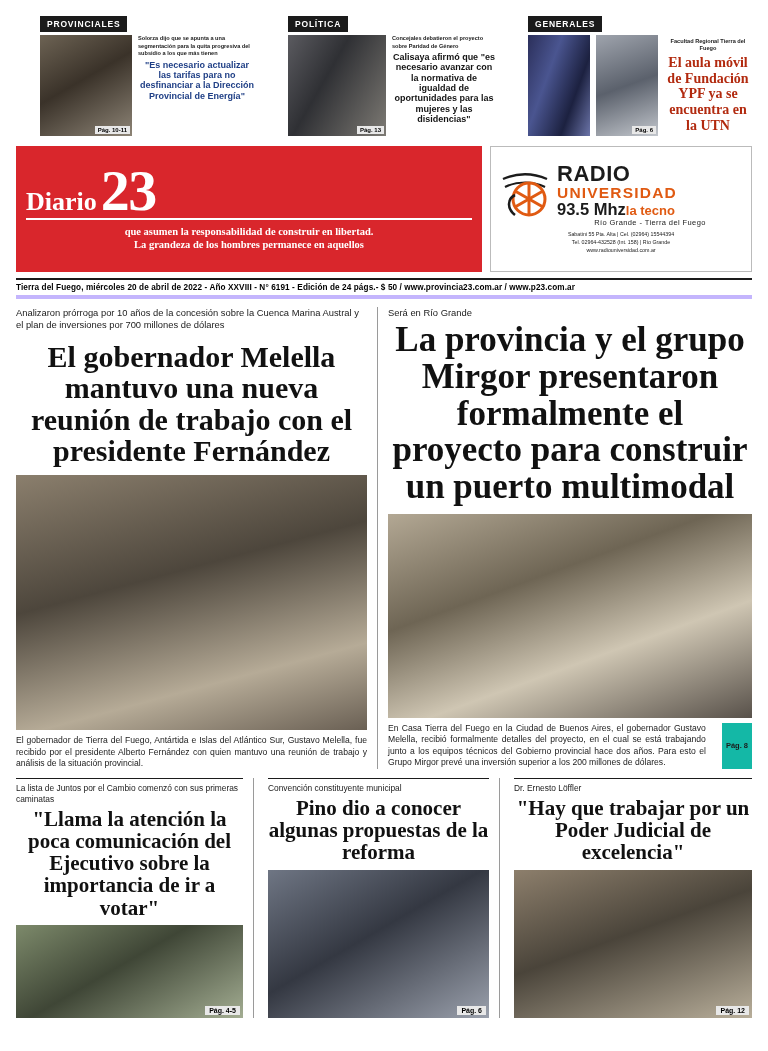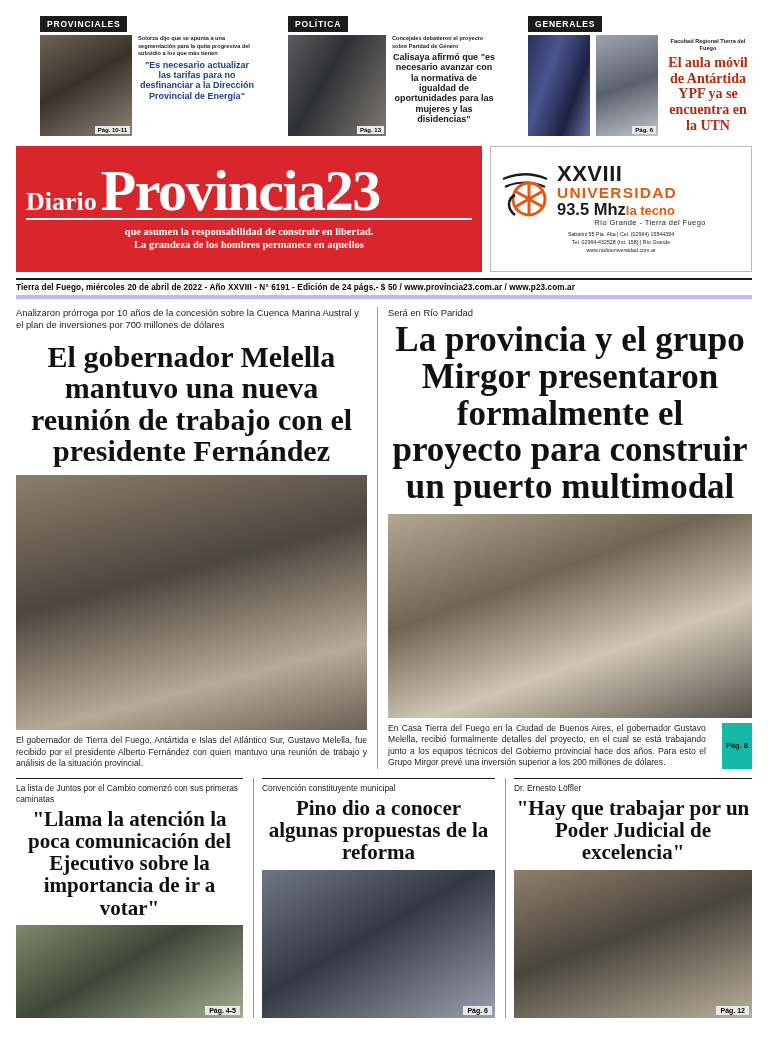--- a/index.html
+++ b/index.html
@@ -238,21 +238,21 @@
     background: #14b8a6;
     font-weight: bold;
     font-size: 7.5px;
     padding: 18px 4px;
     margin-left: 16px;
   }
 
   
   .bottom {
     display: flex;
-    gap: 8px;
+    gap: 14px;
     margin-top: 9px;
     height: 240px;
   }
   .bcol { display: flex; flex-direction: column; }
   .bcol.b1 { flex: 0 0 238px; border-right: 1px solid #9a9a9a; padding-right: 10px; }
   .bcol.b2 { flex: 1; border-right: 1px solid #9a9a9a; padding-right: 10px; }
   .bcol.b3 { flex: 0 0 238px; }
   .bkicker {
     font-family: "Liberation Sans", sans-serif;
     font-size: 8.4px;
@@ -312,31 +312,30 @@
 
   <div class="tsbox b3">
     <span class="tslabel">GENERALES</span>
     <div class="tsbody">
       <div class="tsphoto ph-screens" style="flex:0 0 62px;"></div>
       <div class="tsphoto ph-utn" style="flex:0 0 62px;">
         <span class="pag">Pág. 6</span>
       </div>
       <div class="tstext" style="display:flex;flex-direction:column;justify-content:center;">
         <div class="tskicker" style="text-align:center;">Facultad Regional Tierra del Fuego</div>
-        <div class="tshead">El aula móvil de Antártida YPF ya se encuentra en la UTN</div>
+        <div class="tshead">El aula móvil de Fundación YPF ya se encuentra en la UTN</div>
       </div>
     </div>
   </div>
 </div>
 
 <div class="masthead">
   <div class="logo-box">
     <div class="logo-line1">
       <span class="logo-diario">Diario</span>
-      <span class="logo-main">Provincia</span>
         <span class="logo-main num">23</span>
     </div>
     <div class="logo-rule"></div>
     <div class="logo-slogan">que asumen la responsabilidad de construir en libertad.</div>
     <div class="logo-slogan">La grandeza de los hombres permanece en aquellos</div>
   </div>
 
   <div class="radio-box">
     <div class="radio-top">
       <div class="radio-mark">
@@ -346,21 +345,21 @@
           <circle cx="30" cy="30" r="16" fill="none" stroke="#e05a12" stroke-width="3"></circle>
           <g stroke="#e05a12" stroke-width="3">
             <line x1="30" y1="14" x2="30" y2="46"></line>
             <line x1="16" y1="22" x2="44" y2="38"></line>
             <line x1="16" y1="38" x2="44" y2="22"></line>
           </g>
           <path d="M16 26 C8 30, 8 40, 16 46" stroke="#1b1b1b" stroke-width="2.6" fill="none"></path>
         </svg>
       </div>
       <div class="radio-right">
-        <div class="radio-word1">XXVIII</div>
+        <div class="radio-word1">RADIO</div>
         <div class="radio-word2">UNIVERSIDAD</div>
         <div class="radio-freq">
           <span>93.5 Mhz</span><span class="tecno">la tecno</span>
         </div>
         <div class="radio-loc">Río Grande - Tierra del Fuego</div>
       </div>
     </div>
     <div class="radio-bottom">
       <div>Sabatini 55 Pta. Alta | Cel. (02964) 15544394</div>
       <div>Tel. 02964-432528 (Int. 158) | Río Grande</div>
@@ -374,21 +373,21 @@
 <div class="main">
 
   <div class="col-left">
     <div class="bajada">Analizaron prórroga por 10 años de la concesión sobre la Cuenca Marina Austral y el plan de inversiones por 700 millones de dólares</div>
     <h1 class="lead">El gobernador Melella mantuvo una nueva reunión de trabajo con el presidente Fernández</h1>
     <div class="photo-main ph-meeting"></div>
     <div class="caption">El gobernador de Tierra del Fuego, Antártida e Islas del Atlántico Sur, Gustavo Melella, fue recibido por el presidente Alberto Fernández con quien mantuvo una reunión de trabajo y análisis de la situación provincial.</div>
   </div>
 
   <div class="col-right">
-    <div class="kicker-right">Será en Río Paridad</div>
+    <div class="kicker-right">Será en Río Grande</div>
     <h1 class="lead right">La provincia y el grupo Mirgor presentaron formalmente el proyecto para construir un puerto multimodal</h1>
     <div class="photo-main ph-conference"></div>
     <div class="caption">
       <span class="pagtag">Pág. 8</span>
       <span>En Casa Tierra del Fuego en la Ciudad de Buenos Aires, el gobernador Gustavo Melella, recibió formalmente detalles del proyecto, en el cual se está trabajando junto a los equipos técnicos del Gobierno provincial hace dos años. Para esto el Grupo Mirgor prevé una inversión superior a los 200 millones de dólares.</span>
     </div>
   </div>
 </div>
 
 <div class="bottom">

